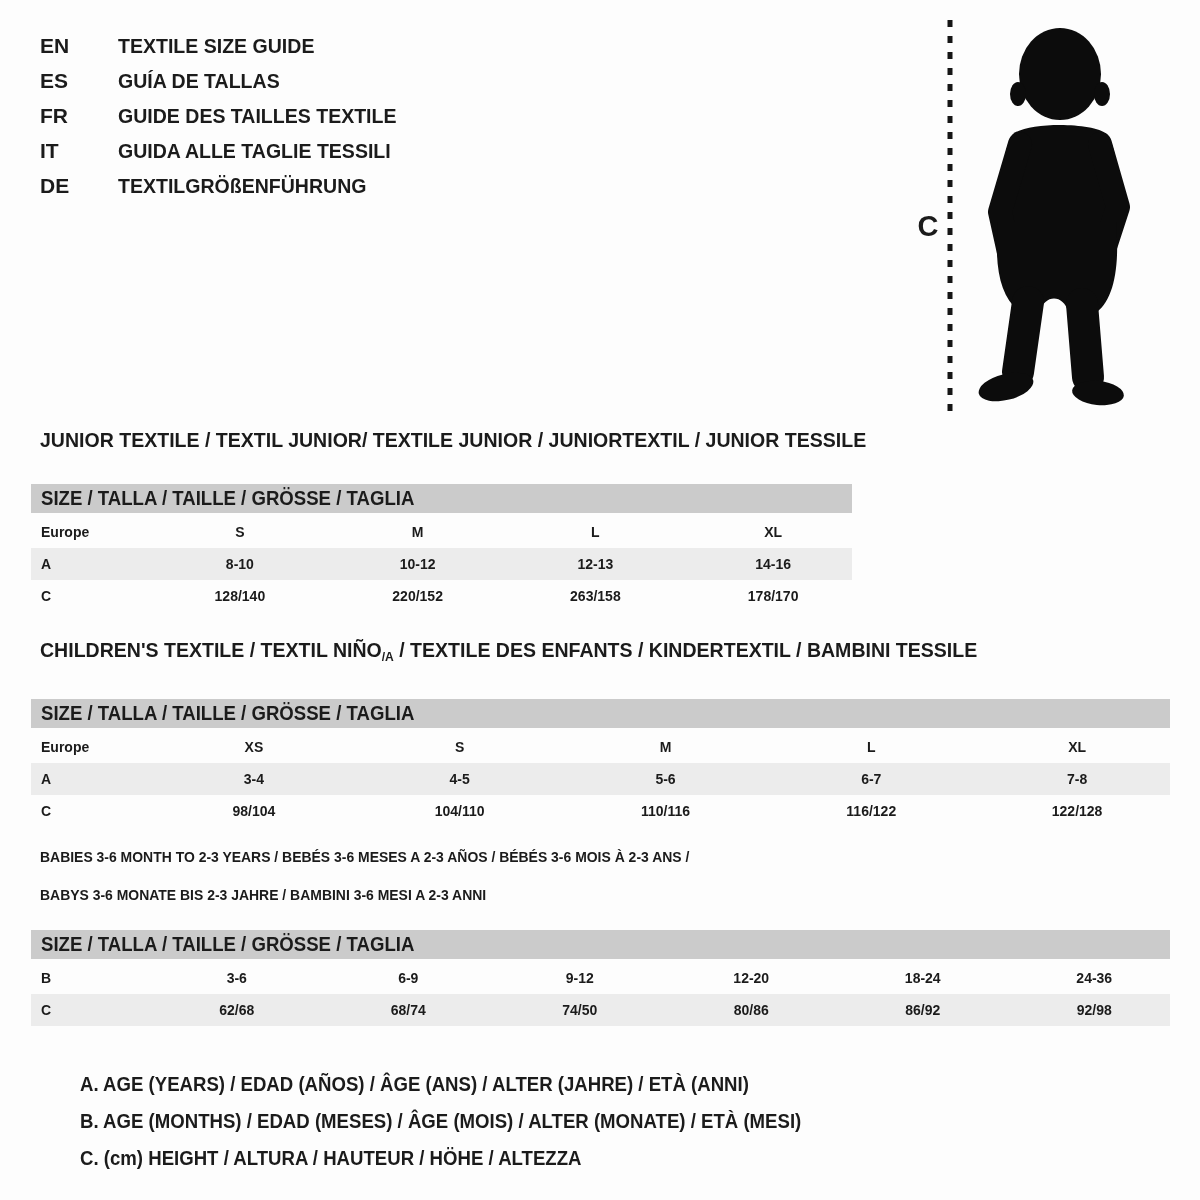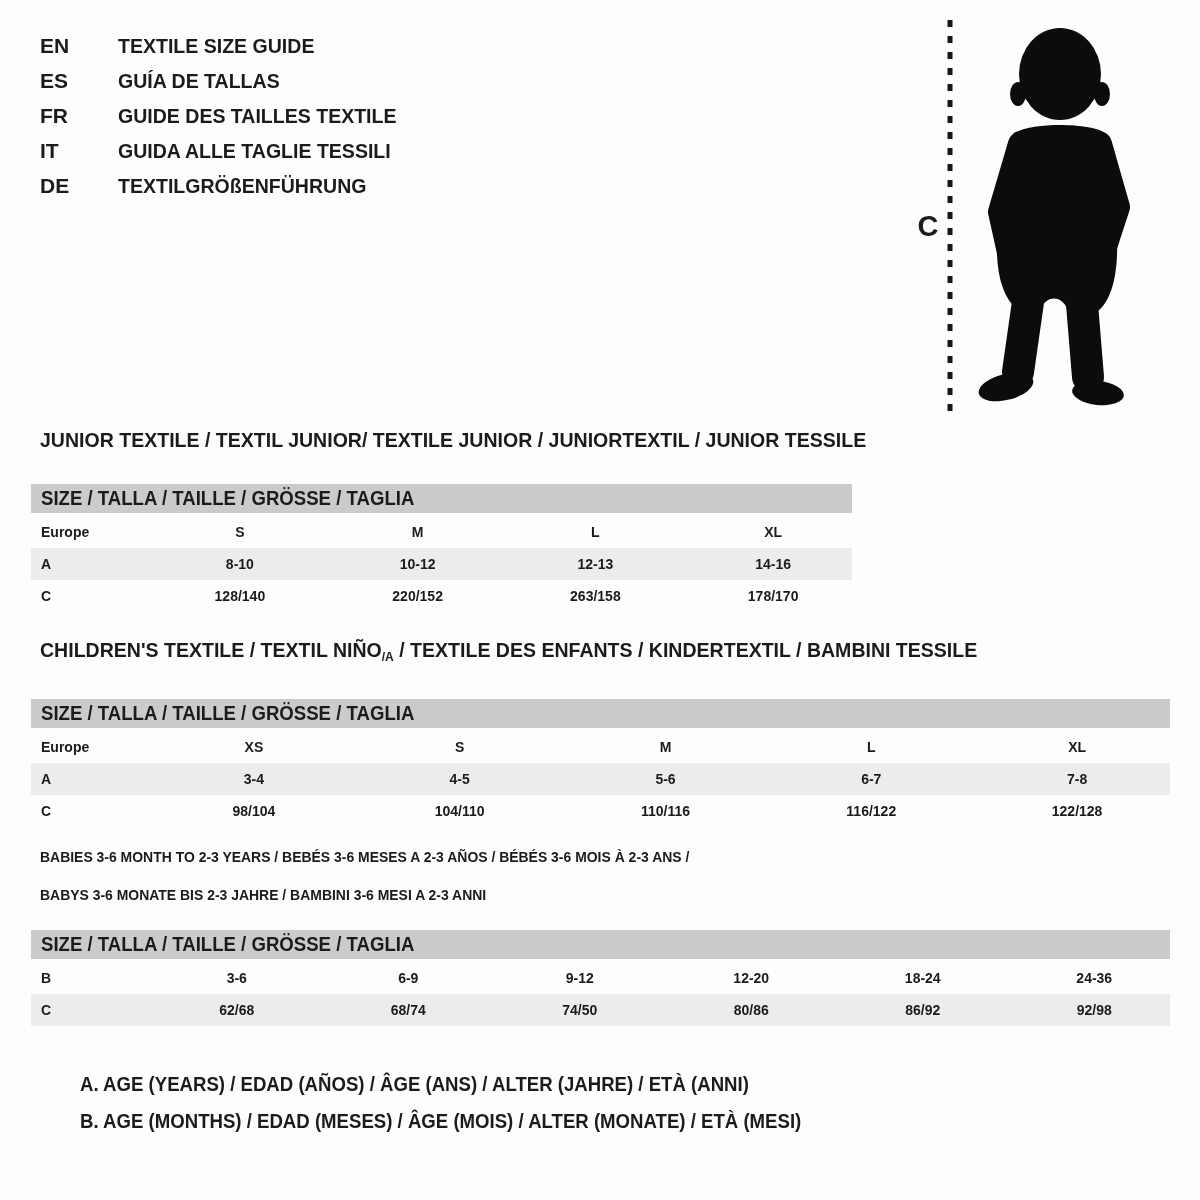--- a/index.html
+++ b/index.html
@@ -187,15 +187,16 @@
         <span class="cell">80/86</span>
         <span class="cell">86/92</span>
         <span class="cell">92/98</span>
       </div>
     </div>
   </section>
 
   <div class="legend">
     <div class="legend-line"><span class="cond">A. AGE (YEARS) / EDAD (AÑOS) / ÂGE (ANS) / ALTER (JAHRE) / ETÀ (ANNI)</span></div>
     <div class="legend-line"><span class="cond">B. AGE (MONTHS) / EDAD (MESES) / ÂGE (MOIS) / ALTER (MONATE) / ETÀ (MESI)</span></div>
+    <div class="legend-line"><span class="cond">C. (cm) HEIGHT / ALTURA / HAUTEUR / HÖHE / ALTEZZA</span></div>
   </div>
 
 </div>
 
 </body></html>

